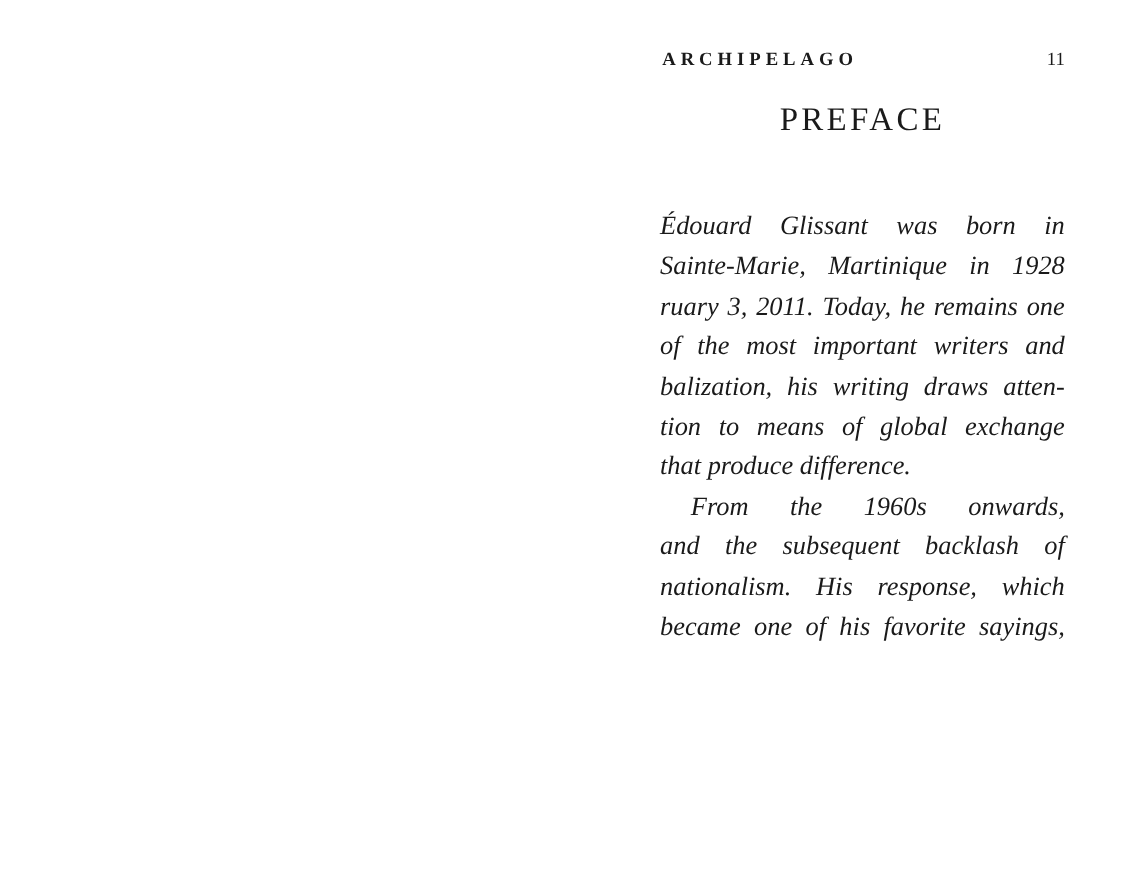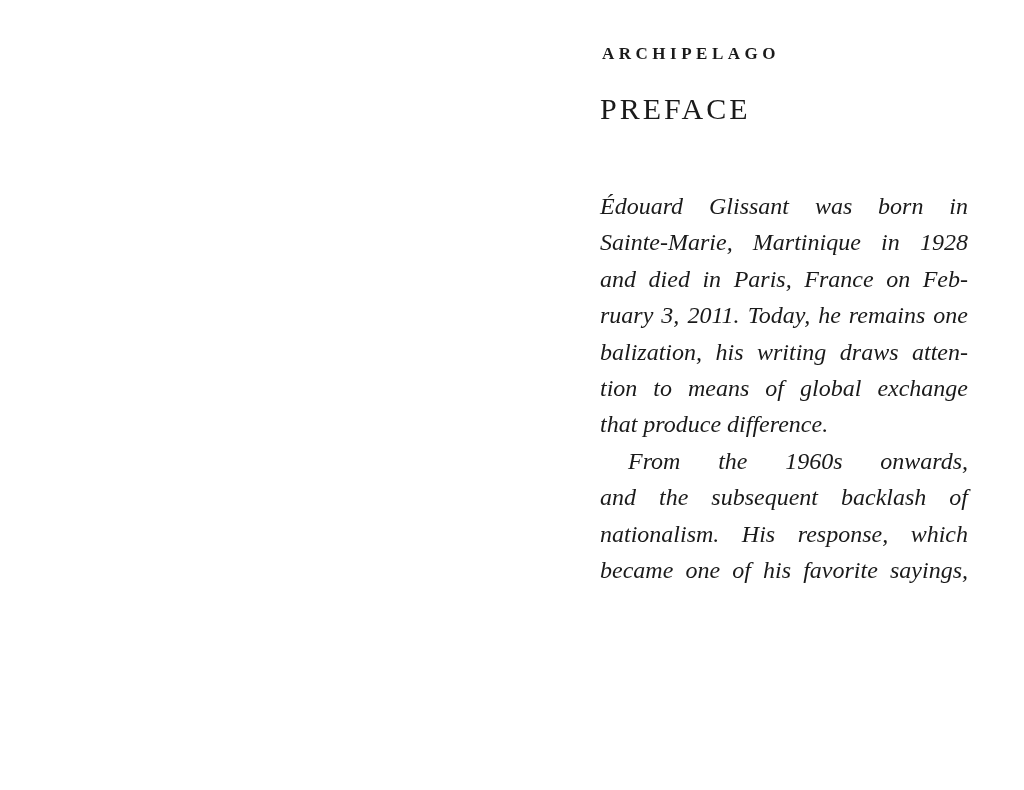--- a/index.html
+++ b/index.html
@@ -36,20 +36,21 @@
     font-size: 17px;
     line-height: 1;
     font-weight: 500;
     color: var(--text-color, #1a1a1a);
   }
   .title {
     position: absolute;
     left: 600px;
     width: 368px;
     top: 94px;
+    text-align: center;
     font-size: 30px;
     font-weight: normal;
     letter-spacing: 3px;
     line-height: 1;
     color: var(--text-color, #1a1a1a);
   }
   .body-text {
     position: absolute;
     left: 600px;
     top: 169px;
@@ -73,26 +74,27 @@
   }
   .body-text .line.indent {
     text-indent: 28px;
   }
 </style>
 </head>
 <body>
 
 <div class="page">
   <div class="running-head">ARCHIPELAGO</div>
+  <div class="page-number">11</div>
   <h1 class="title">PREFACE</h1>
   <div class="body-text" id="body-lines">
       <div class="line">Édouard Glissant was born in</div>
       <div class="line">Sainte-Marie, Martinique in 1928</div>
-      <div class="line">and died in Paris, France on Feb-</div>
       <div class="line">ruary 3, 2011. Today, he remains one</div>
+      <div class="line">of the most important writers and</div>
       <div class="line">balization, his writing draws atten-</div>
       <div class="line">tion to means of global exchange</div>
       <div class="line no-justify">that produce difference.</div>
       <div class="line indent">From the 1960s onwards,</div>
       <div class="line">and the subsequent backlash of</div>
       <div class="line">nationalism. His response, which</div>
       <div class="line">became one of his favorite sayings,</div>
     </div>
 </div>
 

